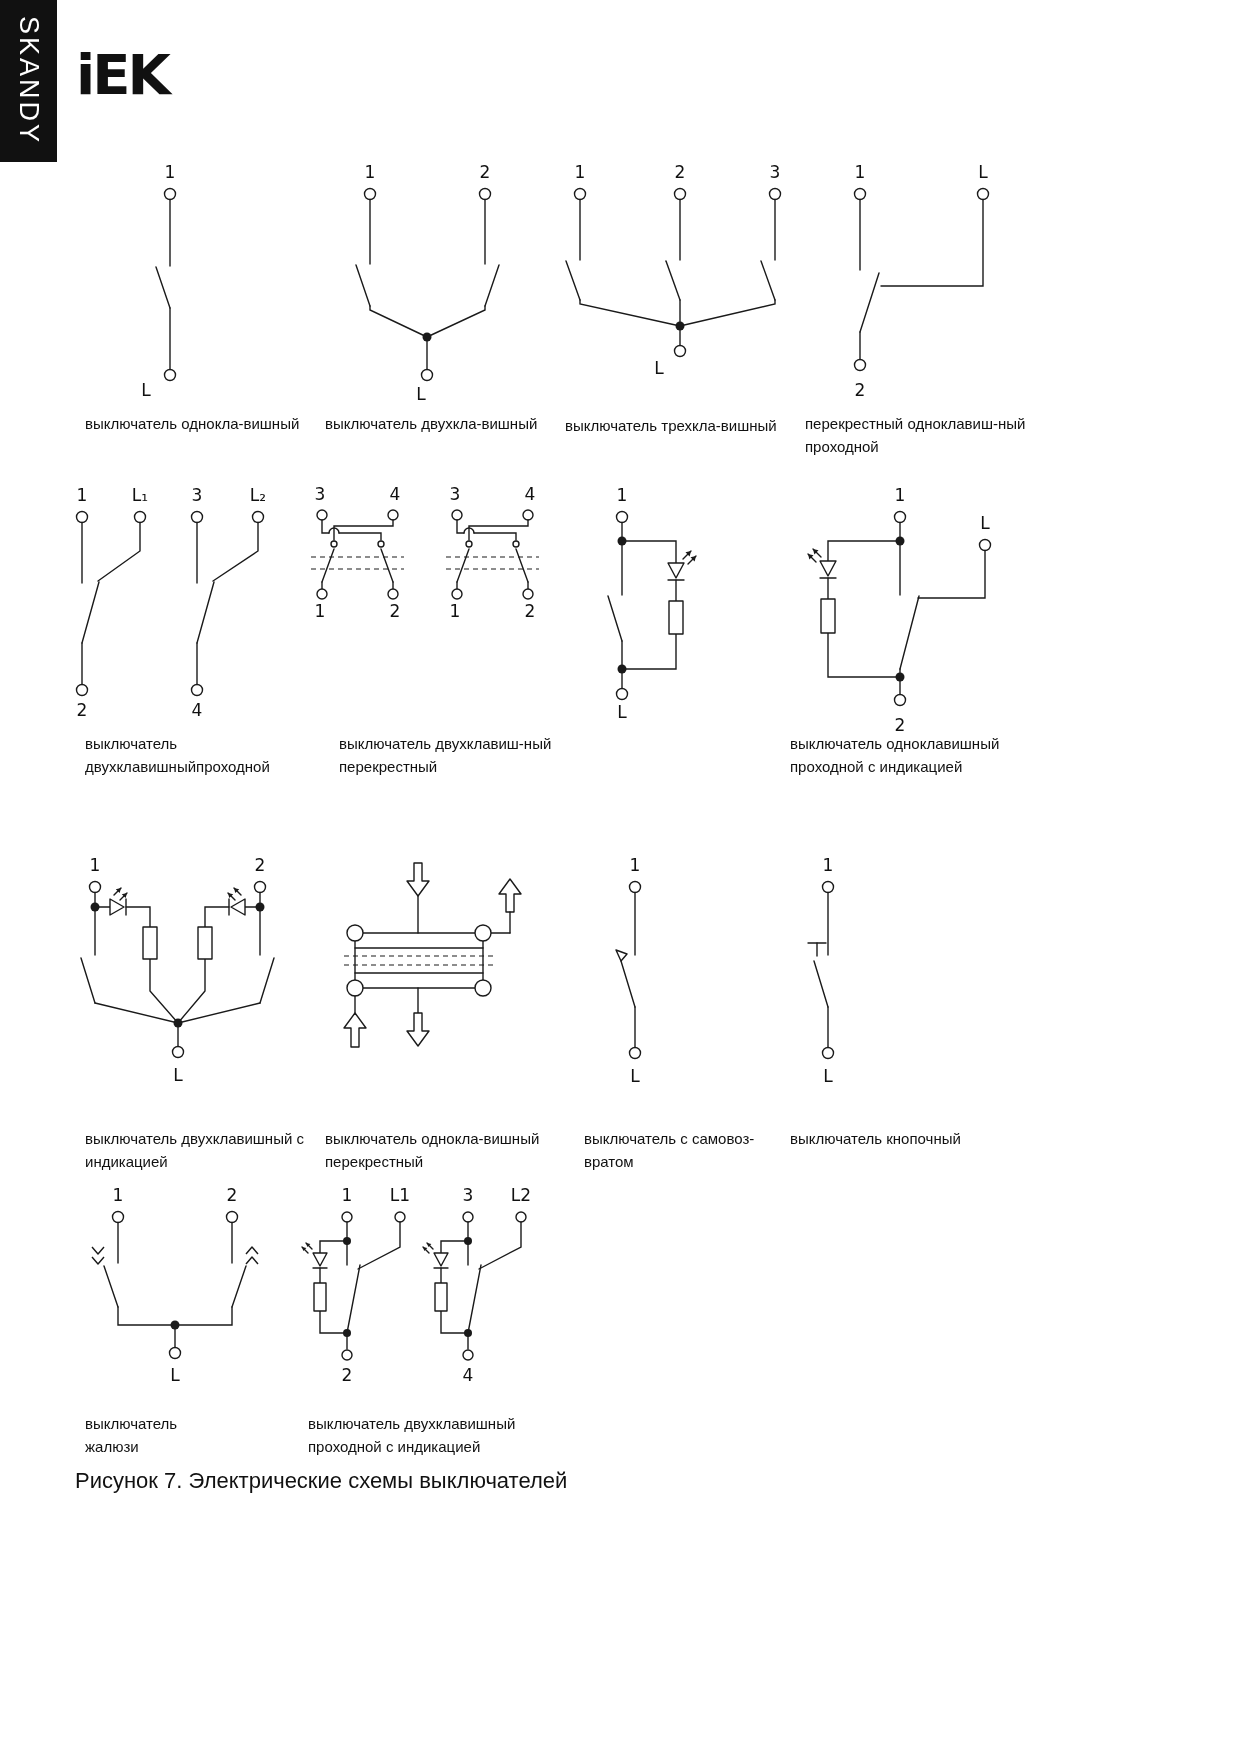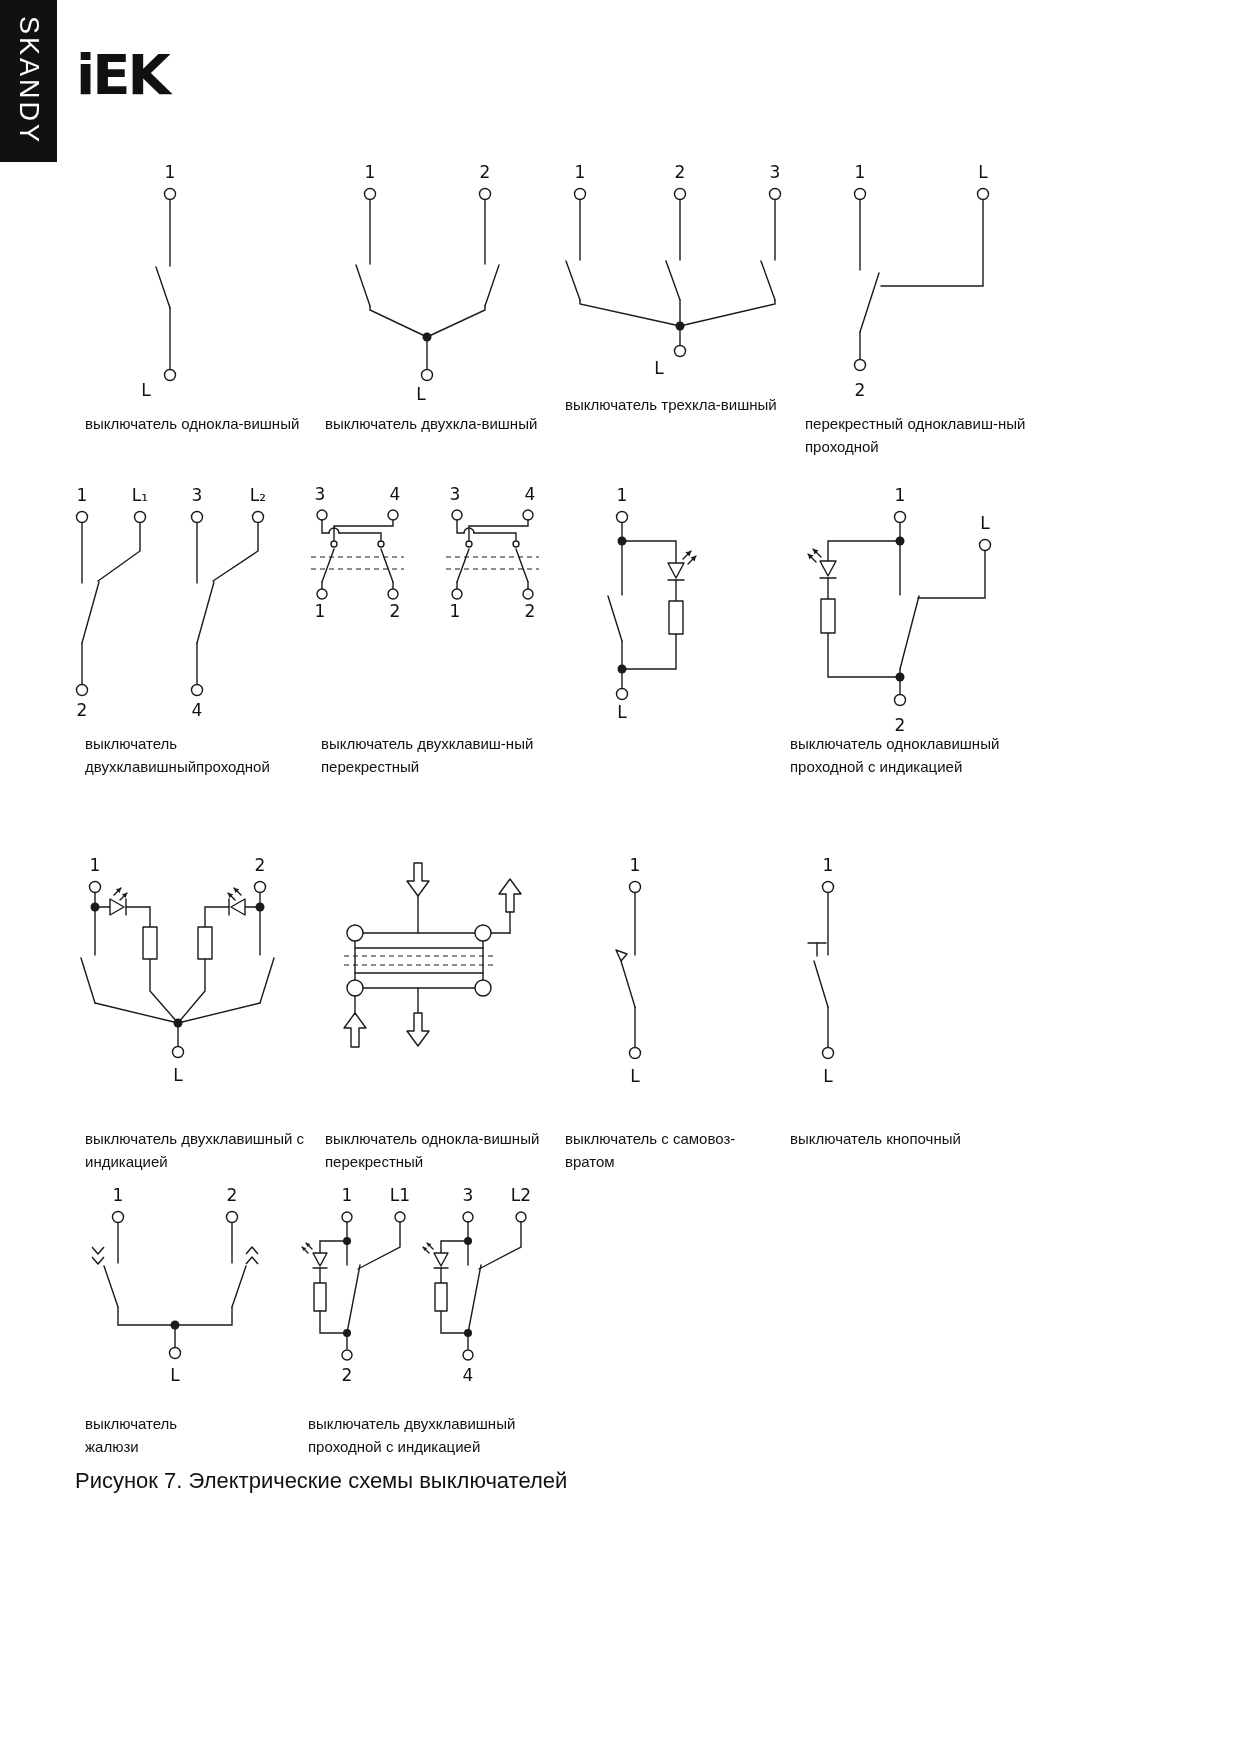--- a/index.html
+++ b/index.html
@@ -91,21 +91,21 @@
         <path class="wire" d="M27,140 L27,144 L127,166"></path>
           <path class="wire" d="M222,140 L222,144 L127,166"></path>
         <path class="wire" d="M127,140 V166"></path>
           <path class="wire" d="M127,166 V185"></path>
       </g>
       <circle class="node" cx="127" cy="166" r="4.5"></circle>
       <circle class="term" cx="127" cy="191" r="5.5"></circle>
       <text class="lbl" x="106" y="214">L</text>
     </svg>
   </div>
-  <div class="cap" style="left:565px;top:394px">выключатель трехкла-вишный</div>
+  <div class="cap" style="left:565px;top:415px">выключатель трехкла-вишный</div>
 
   <div class="diag" style="left:805px;top:160px">
     <svg width="245" height="255" viewBox="0 0 245 255">
       <text class="lbl" x="55" y="18">1</text>
       <text class="lbl" x="178" y="18">L</text>
       <circle class="term" cx="55" cy="34" r="5.5"></circle>
       <circle class="term" cx="178" cy="34" r="5.5"></circle>
       <g>
         <path class="wire" d="M178,39.5 V126 H76"></path>
         <path class="wire" d="M55,39.5 V110"></path>
@@ -191,21 +191,21 @@
           <path class="wire" d="M223,97 V104"></path>
       </g>
       <circle class="comp" cx="211" cy="59" r="3"></circle>
       <circle class="comp" cx="164" cy="59" r="3"></circle>
       <circle class="term" cx="152" cy="109" r="5"></circle>
       <circle class="term" cx="223" cy="109" r="5"></circle>
       <text class="lbl" x="150" y="132">1</text>
       <text class="lbl" x="225" y="132">2</text>
     </svg>
   </div>
-  <div class="cap" style="left:321px;top:733px">выключатель двухклавиш-ный
+  <div class="cap" style="left:339px;top:733px">выключатель двухклавиш-ный
 перекрестный</div>
 
   <div class="diag" style="left:558px;top:485px">
     <svg width="185" height="250" viewBox="0 0 185 250">
       <text class="lbl" x="64" y="16">1</text>
       <circle class="term" cx="64" cy="32" r="5.5"></circle>
       <g>
         <path class="wire" d="M64,37.5 V110"></path>
         <path class="wire" d="M64,156 L50,111"></path>
         <path class="wire" d="M64,156 V184"></path>
@@ -349,21 +349,21 @@
       <g>
         <path class="wire" d="M62,37.5 V100"></path>
         <path class="wire" d="M62,152 L48,106"></path>
         <path class="wire" d="M62,152 V192"></path>
       </g>
       <polygon class="comp" points="48,106 43,95 54,99"></polygon>
       <circle class="term" cx="62" cy="198" r="5.5"></circle>
       <text class="lbl" x="62" y="227">L</text>
     </svg>
   </div>
-  <div class="cap" style="left:565px;top:1128px">выключатель с самовоз-
+  <div class="cap" style="left:584px;top:1128px">выключатель с самовоз-
 вратом</div>
 
   <div class="diag" style="left:766px;top:855px">
     <svg width="125" height="240" viewBox="0 0 125 240">
       <text class="lbl" x="62" y="16">1</text>
       <circle class="term" cx="62" cy="32" r="5.5"></circle>
       <g>
         <path class="wire" d="M62,37.5 V100"></path>
         <path class="wire" d="M62,152 L48,106"></path>
         <path class="wire" d="M62,152 V192"></path>

